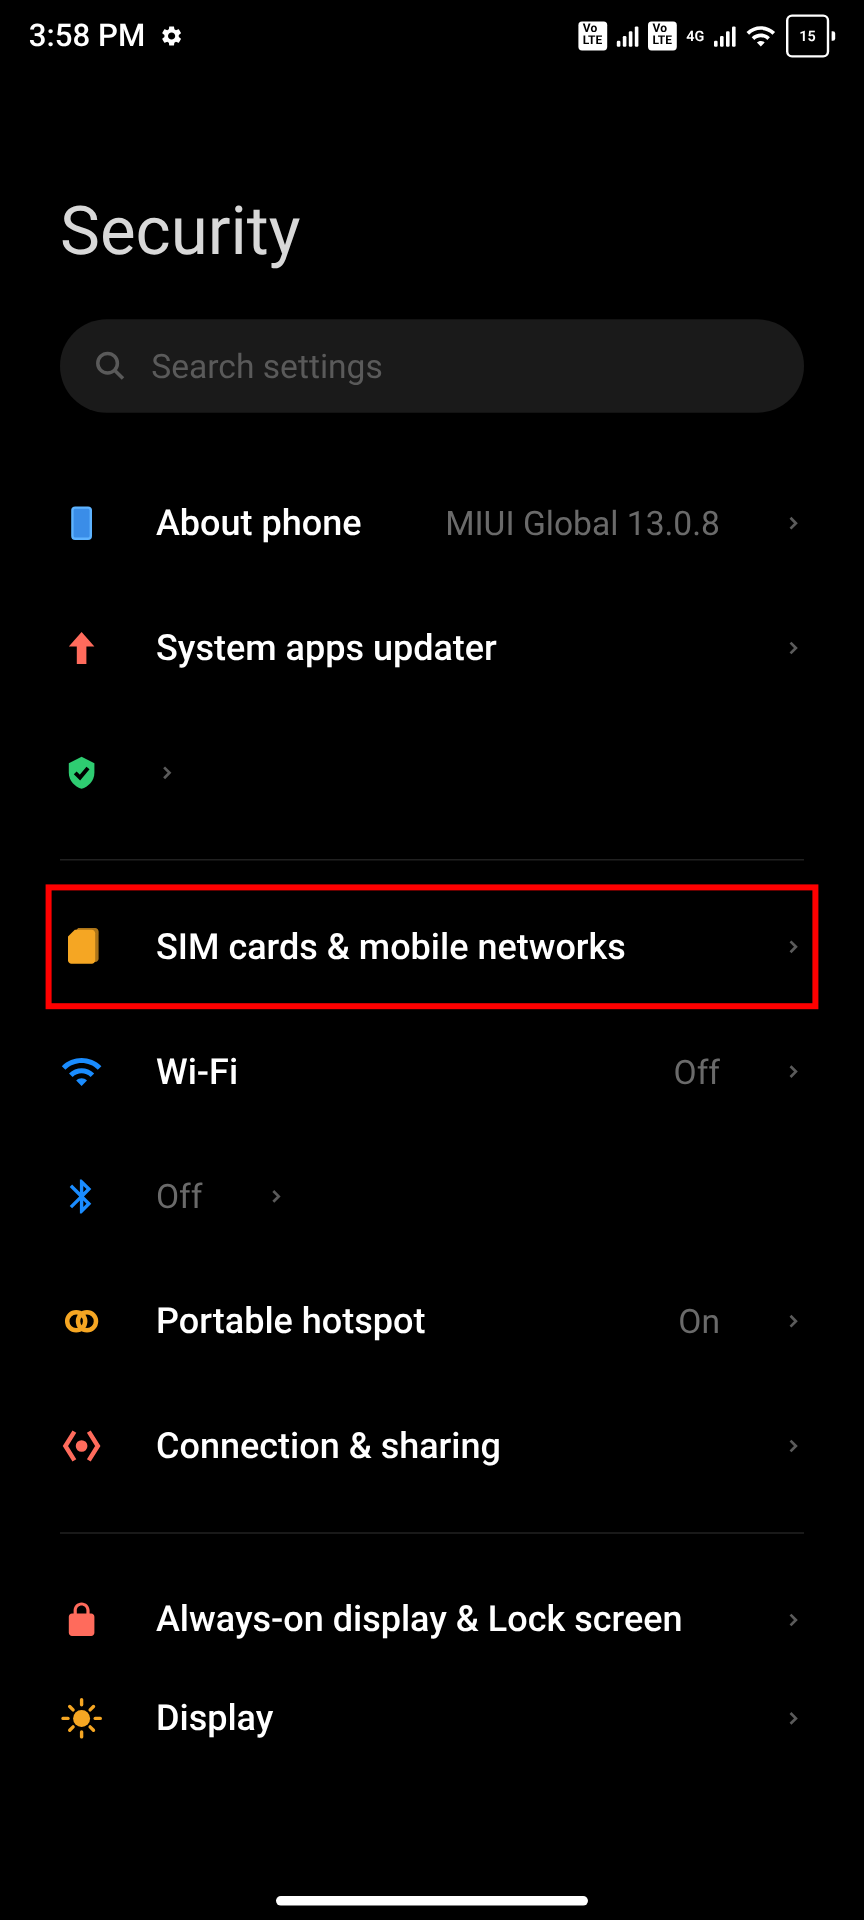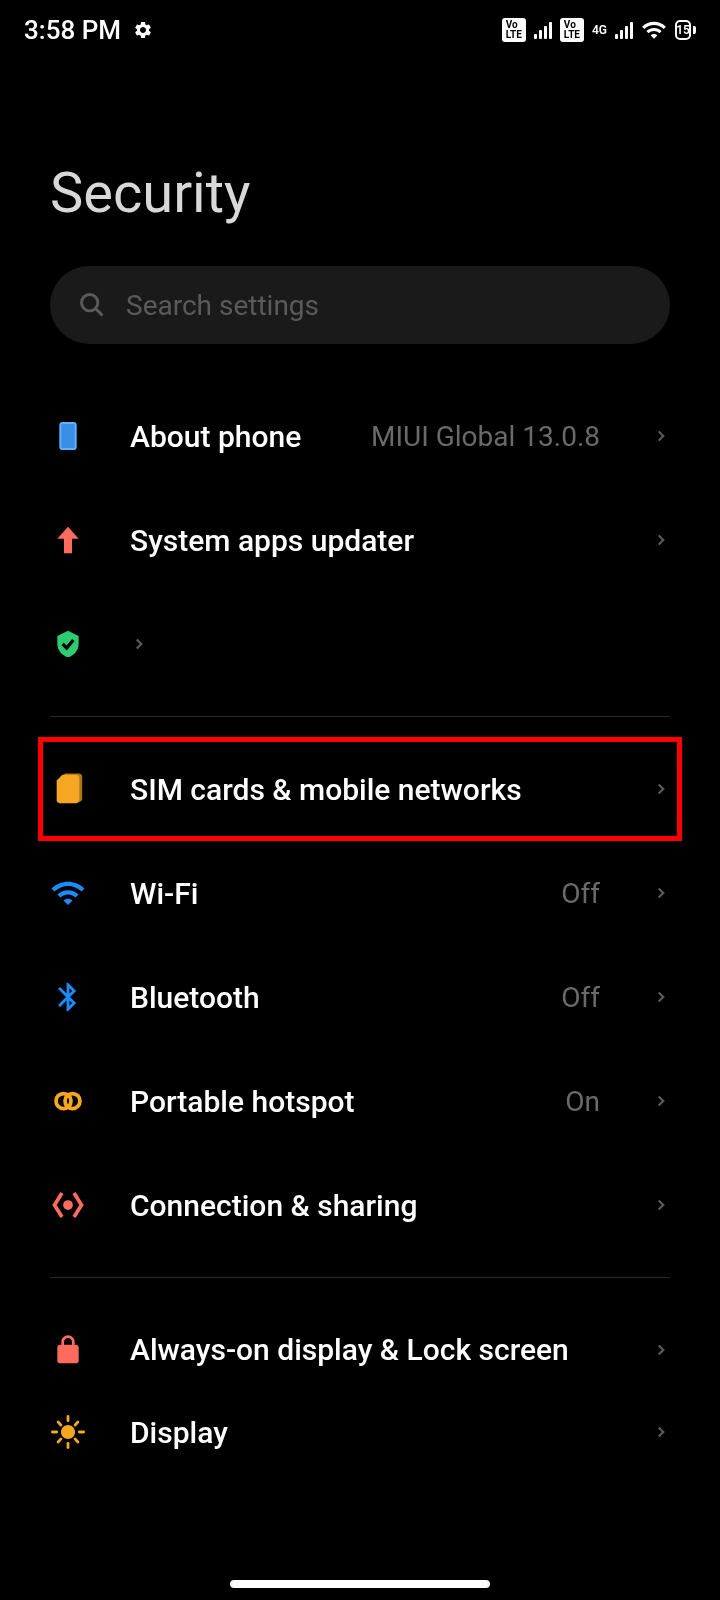--- a/index.html
+++ b/index.html
@@ -78,21 +78,21 @@
       gap: 2px;
     }
     .battery-body {
       width: 16px;
       height: 20px;
       border: 2px solid #fff;
       border-radius: 5px;
       position: relative;
       display: flex;
       align-items: center;
-      padding: 6px;
+      padding: 16px;
     }
     .battery-fill {
       background: #ff3b30;
       height: 100%;
       width: 15%;
       border-radius: 2px;
     }
     .battery-text {
       position: absolute;
       left: 50%;
@@ -318,21 +318,20 @@
         <polyline points="9 18 15 12 9 6"></polyline>
       </svg>
   </div>
 
   <div class="settings-item">
     <div class="item-icon">
       <svg viewBox="0 0 24 24" width="34" height="34" fill="#1a8cff">
         <path d="M17.71,7.71L12,2h-1v7.59L6.41,5L5,6.41L10.59,12L5,17.59L6.41,19L11,14.41V22h1l5.71-5.71L13.41,12L17.71,7.71z M13,5.83l1.88,1.88L13,9.59V5.83z M14.88,16.29L13,18.17v-3.76L14.88,16.29z"></path>
       </svg>
     </div>
-    <span class="item-label">Bluetooth</span>
     <span class="item-value">Off</span>
     <svg class="chevron" viewBox="0 0 24 24" fill="none" stroke="#5a5a5a" stroke-width="3">
         <polyline points="9 18 15 12 9 6"></polyline>
       </svg>
   </div>
 
   <div class="settings-item">
     <div class="item-icon">
       <svg viewBox="0 0 24 24" width="36" height="36" fill="none" stroke="#f5a623" stroke-width="2.5">
         <circle cx="9" cy="12" r="5"></circle>

